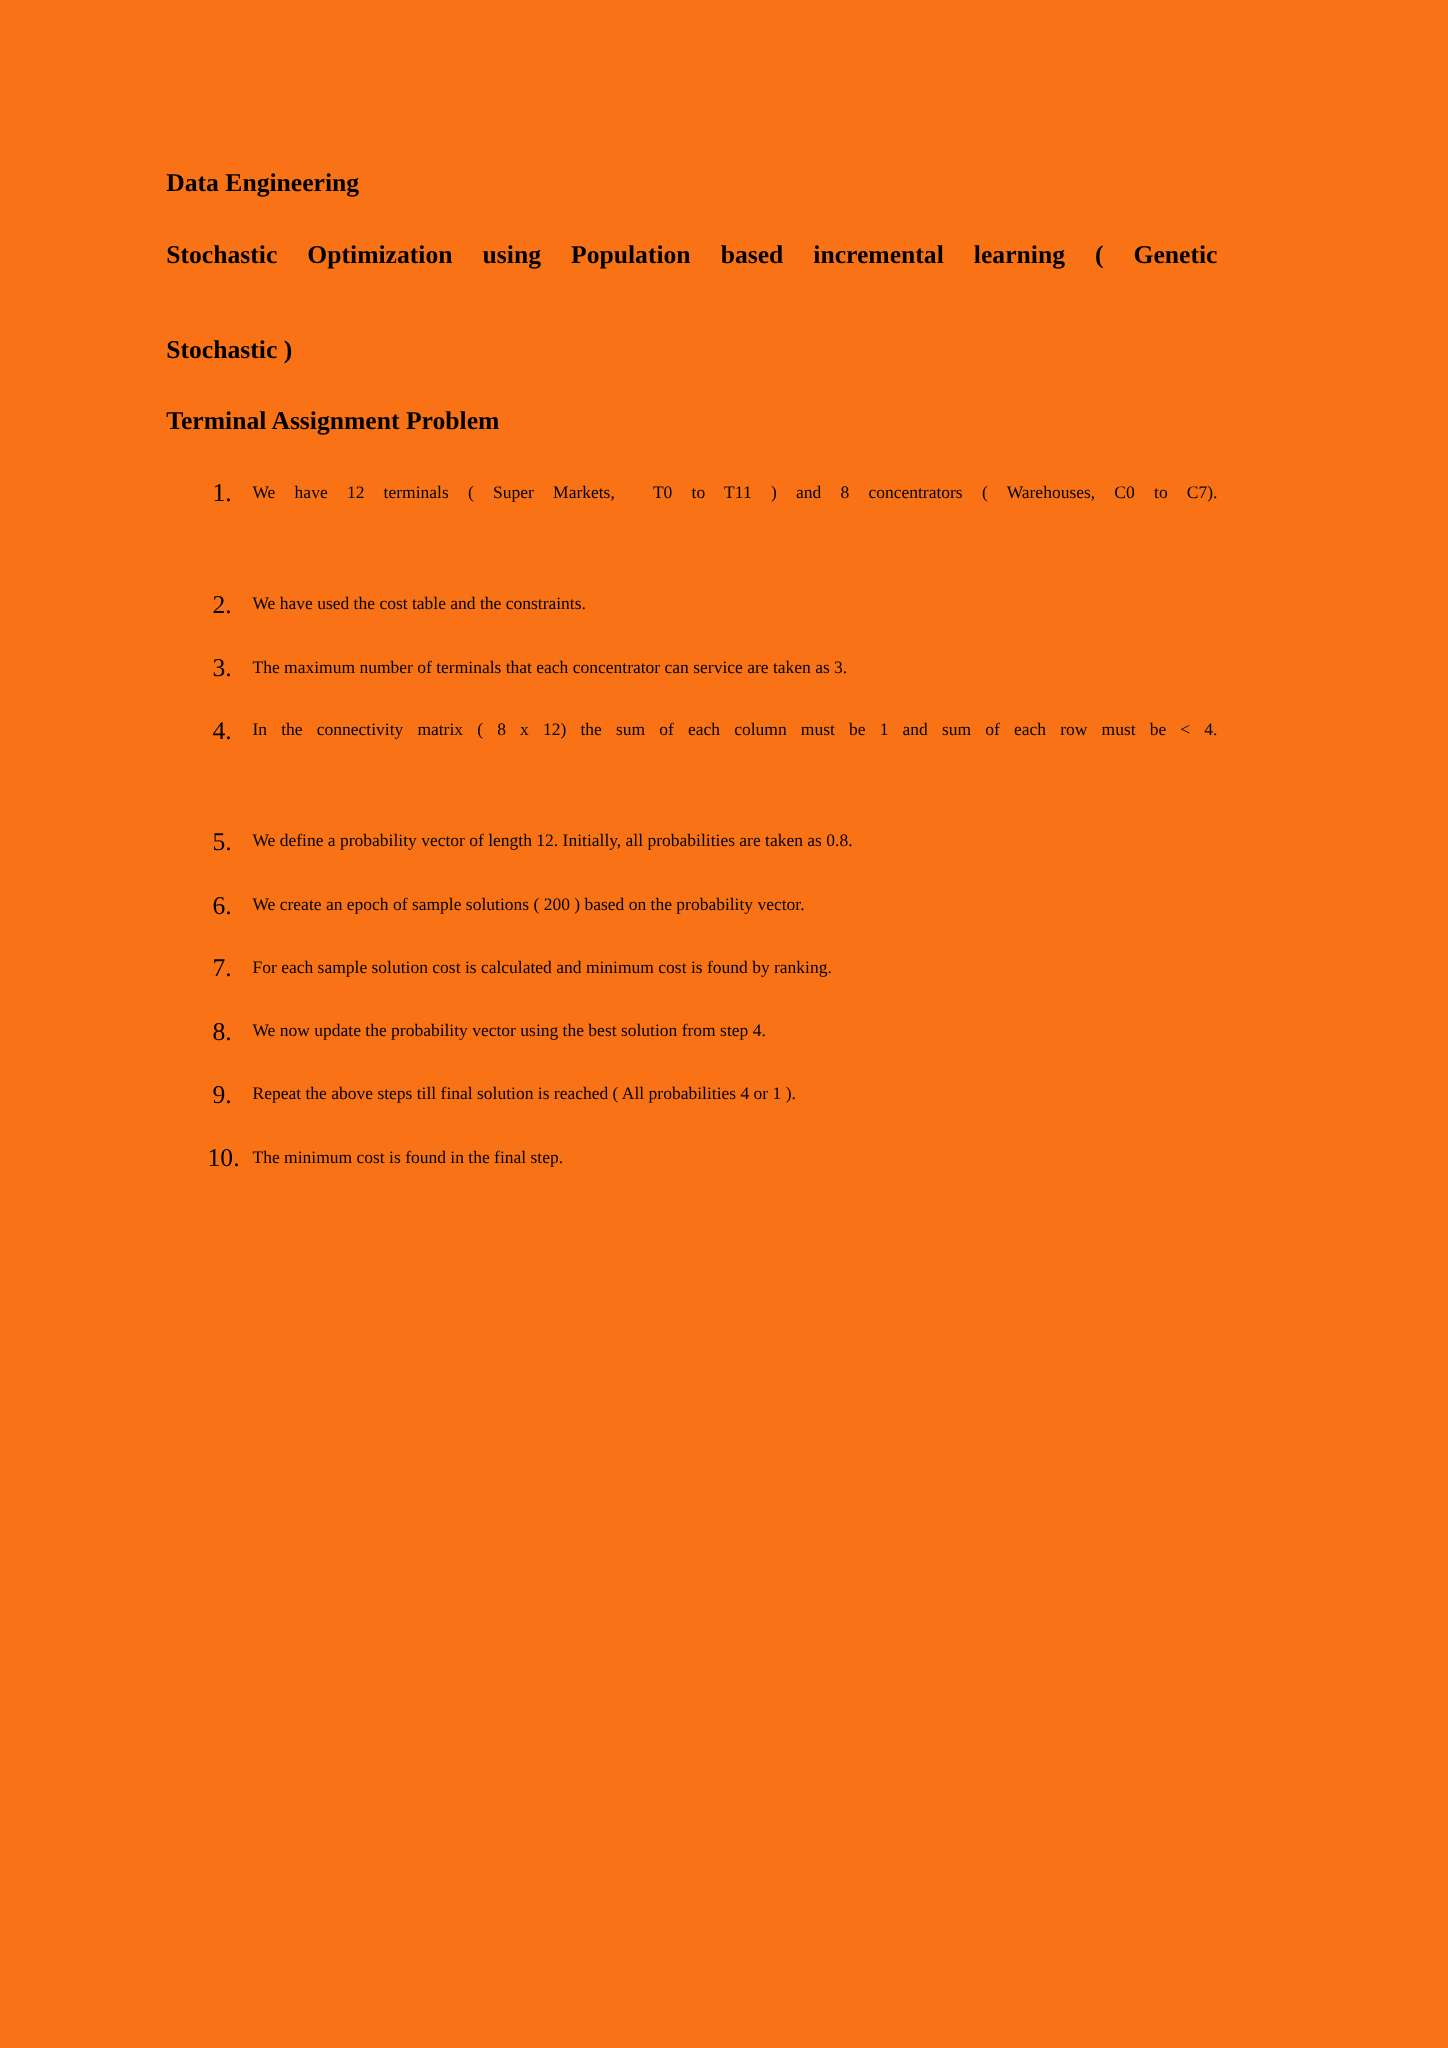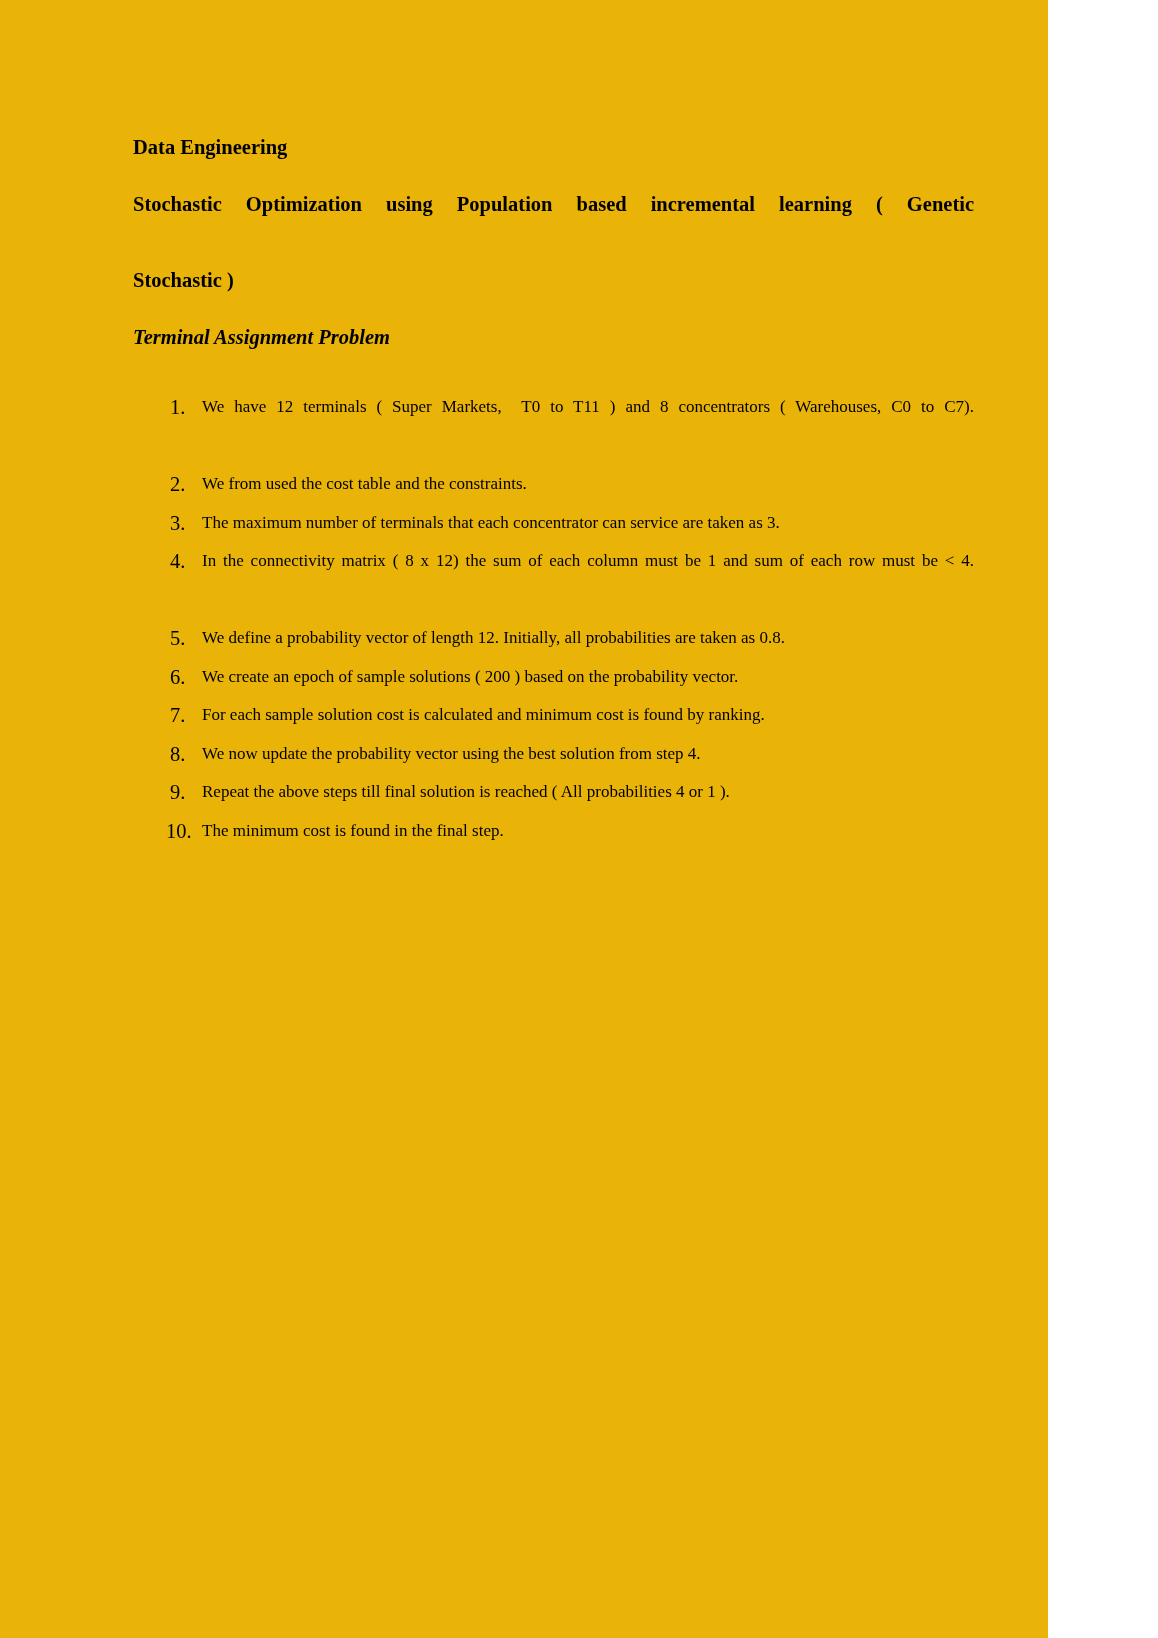--- a/index.html
+++ b/index.html
@@ -10,23 +10,23 @@
   }
   body {
     width: 1158px;
     height: 1638px;
     font-family: "Liberation Serif", "DejaVu Serif", serif;
     color: #000000;
     -webkit-font-smoothing: antialiased;
   }
   .page {
     position: relative;
-    width: 1048px;
+    width: 1158px;
     height: 1638px;
-    background: #eab308;
+    background: #f97316;
     box-sizing: border-box;
     padding: 0;
     overflow: hidden;
   }
   .content {
     position: absolute;
     left: 133px;
     top: 128px;
     width: 841px;
   }
@@ -51,37 +51,36 @@
     display: block;
     text-align: justify;
   }
   .heading-subject .just-line::after {
     content: "";
     display: inline-block;
     width: 100%;
     height: 0;
   }
   .heading-section {
-    margin-bottom: 32px;
-    font-style: italic;
+    margin-bottom: 20px;
   }
 
   
   ol.steps {
     margin: 0;
     padding: 0;
     list-style: none;
     counter-reset: step;
   }
   ol.steps > li {
     position: relative;
     counter-increment: step;
     padding-left: 69px;
-    margin: 0 0 0 0;
-    font-size: 17px;
+    margin: 12px 0 0 0;
+    font-size: 14px;
     line-height: 38.5px;
     text-align: justify;
     text-justify: inter-word;
     color: #000000;
   }
   ol.steps > li::before {
     content: counter(step) ".";
     position: absolute;
     left: 37px;
     top: 0;
@@ -122,21 +121,21 @@
       <span class="just-line-last">Stochastic )</span>
     </div>
 
     <p class="heading heading-section">Terminal Assignment Problem</p>
 
     <ol class="steps">
       <li>
         <span class="step-text justified">We have 12 terminals ( Super Markets,  T0 to T11 ) and 8 concentrators ( Warehouses, C0 to C7).</span>
       </li>
       <li>
-        <span class="step-text">We from used the cost table and the constraints.</span>
+        <span class="step-text">We have used the cost table and the constraints.</span>
       </li>
       <li>
         <span class="step-text">The maximum number of terminals that each concentrator can service are taken as 3.</span>
       </li>
       <li>
         <span class="step-text justified">In the connectivity matrix ( 8 x 12) the sum of each column must be 1 and sum of each row must be &lt; 4.</span>
       </li>
       <li>
         <span class="step-text">We define a probability vector of length 12. Initially, all probabilities are taken as 0.8.</span>
       </li>

